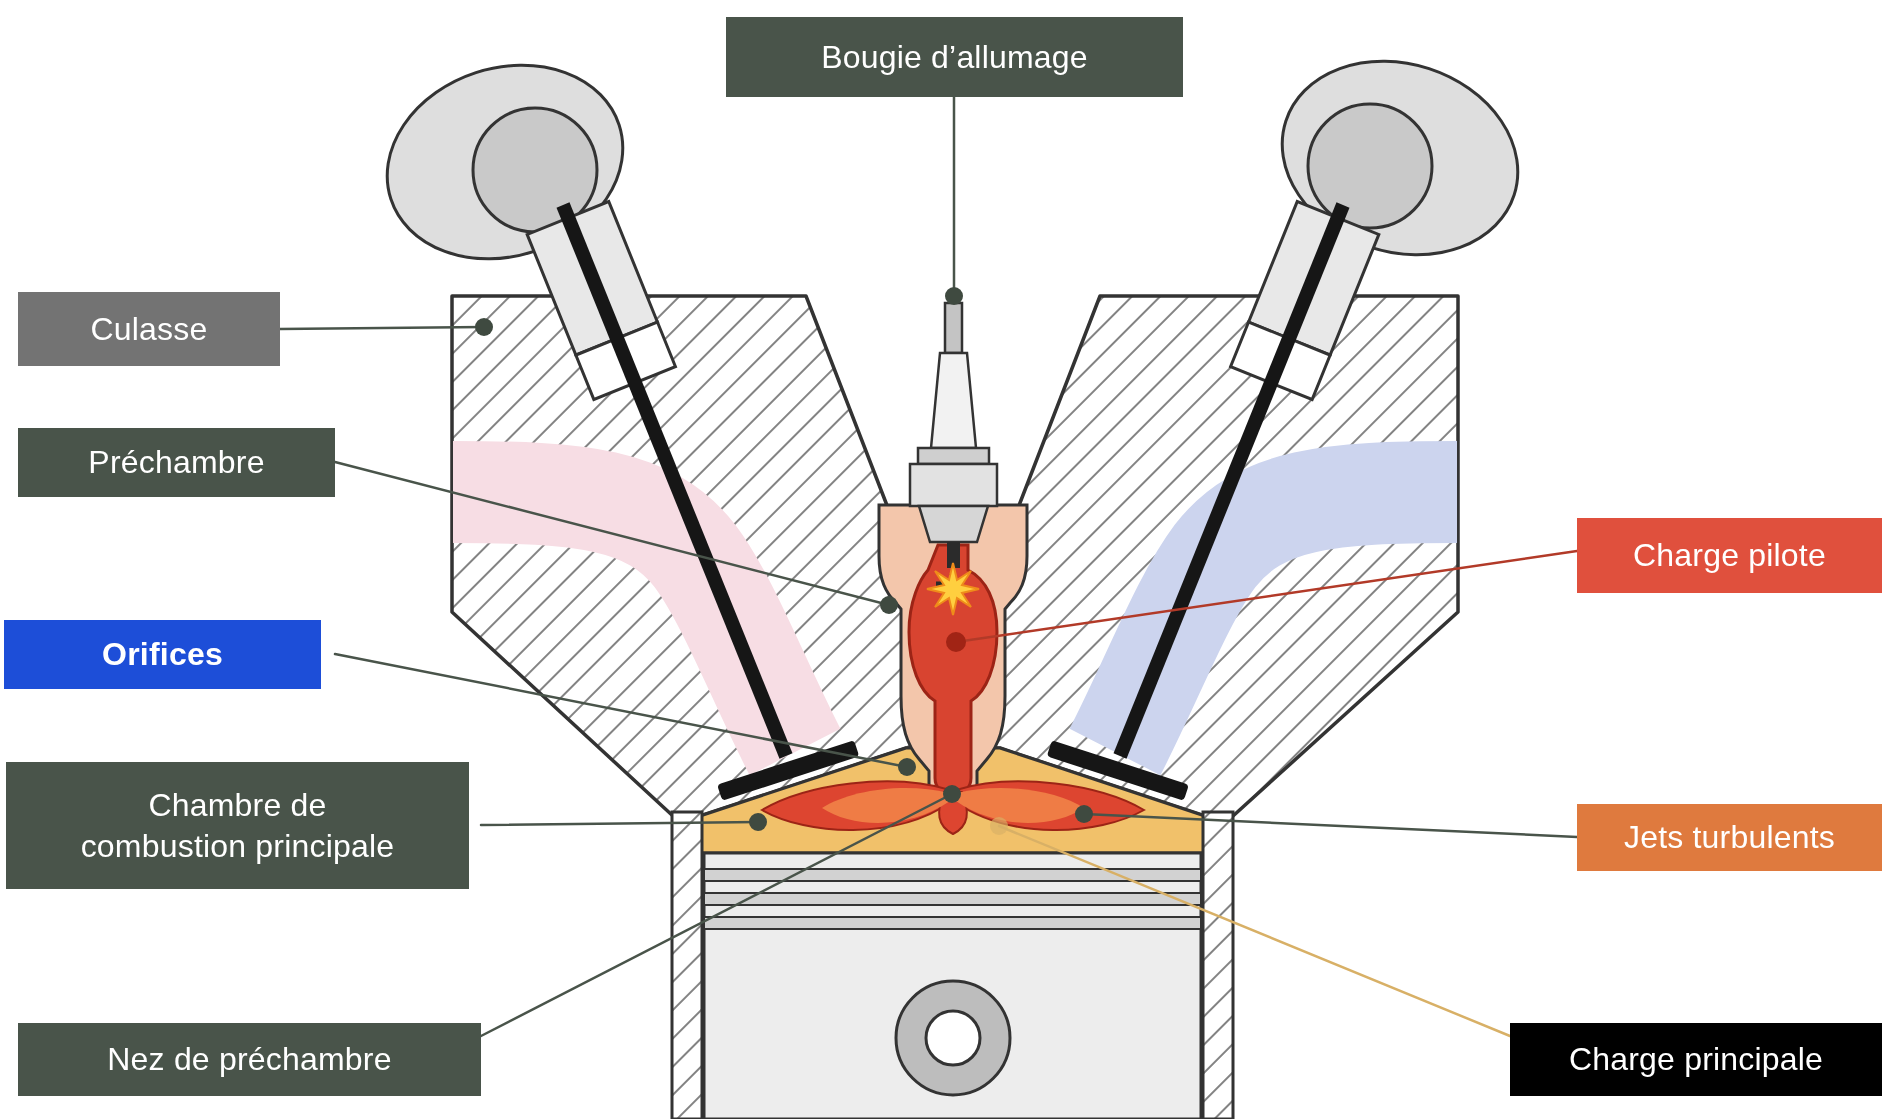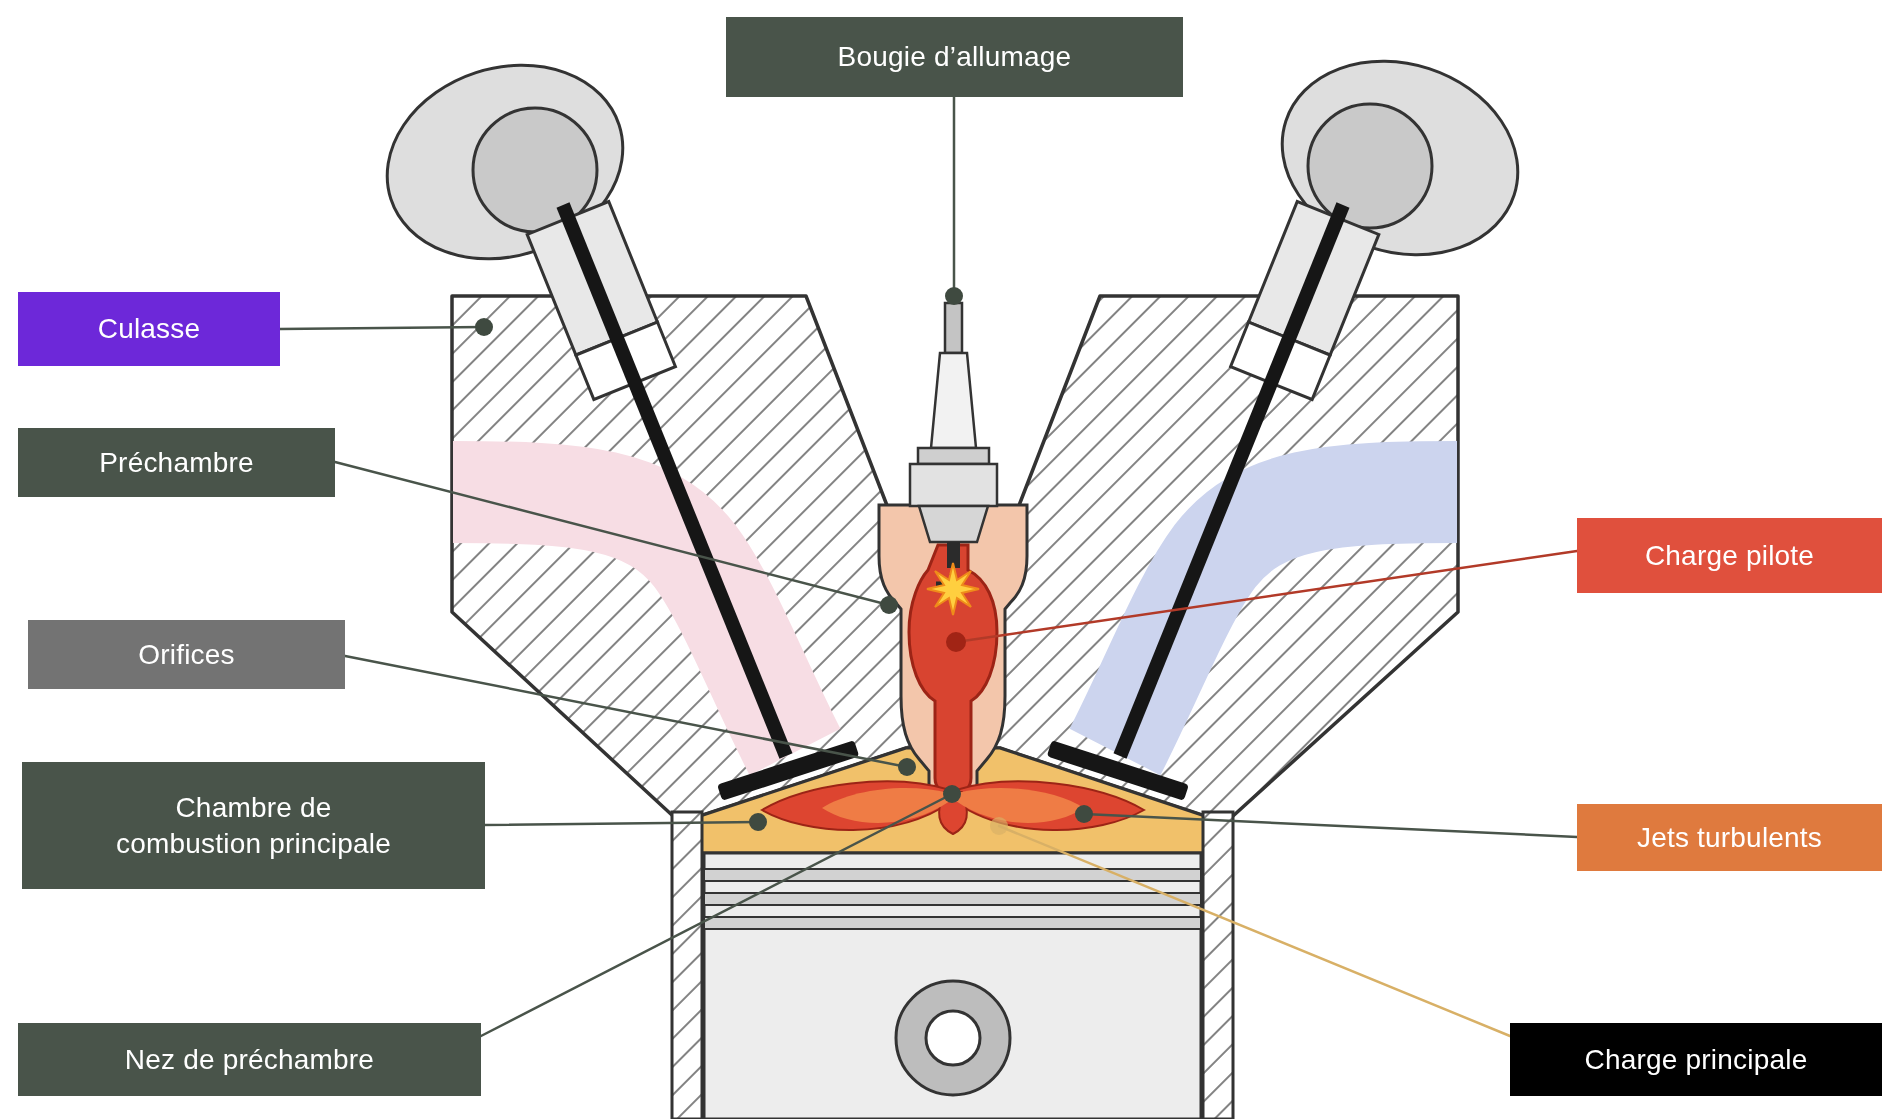--- a/index.html
+++ b/index.html
@@ -4,21 +4,21 @@
 <style>
   html,body { margin:0; padding:0; background:#ffffff; }
   .stage {
     position:relative; width:1900px; height:1119px; background:#ffffff;
     overflow:hidden; font-family:"Liberation Sans", sans-serif;
   }
   .stage svg.art { position:absolute; left:0; top:0; }
   .label {
     position:absolute; display:flex; flex-direction:column;
     align-items:center; justify-content:center; text-align:center;
-    color:#ffffff; font-size:28px; line-height:1.28; box-sizing:border-box;
+    color:#ffffff; font-size:32px; line-height:1.28; box-sizing:border-box;
     padding:0 12px; letter-spacing:0.2px;
   }
 </style>
 </head>
 <body>
 
 <div class="stage">
 
   <svg class="art" width="1900" height="1119" viewBox="0 0 1900 1119">
     <defs>
@@ -117,27 +117,27 @@
       <circle cx="758" cy="822" r="9" fill="#3f4a40"></circle>
       <circle cx="952" cy="794" r="9" fill="#3f4a40"></circle>
       <circle cx="956" cy="642" r="10" fill="#a12415"></circle>
       <circle cx="1084" cy="814" r="9" fill="#3f4a40"></circle>
       <circle cx="999" cy="826" r="9" fill="#d8b066" opacity="0.65"></circle>
     </g>
   </svg>
 
   <div class="label" style="left: 726px; top: 17px; width: 457px; height: 80px; background-color: rgb(73, 84, 74);">Bougie d’allumage</div>
 
-  <div class="label" style="left: 18px; top: 292px; width: 262px; height: 74px; background-color: #6d28d9;">Culasse</div>
+  <div class="label" style="left: 18px; top: 292px; width: 262px; height: 74px; background-color: #737373;">Culasse</div>
 
   <div class="label" style="left: 18px; top: 428px; width: 317px; height: 69px; background-color: rgb(73, 84, 74);">Préchambre</div>
 
-  <div class="label" style="left: 28px; top: 620px; width: 317px; height: 69px; background-color: #737373;">Orifices</div>
+  <div class="label" style="left: 4px; top: 620px; width: 317px; height: 69px; background-color: #1d4ed8; font-weight: bold;">Orifices</div>
 
-  <div class="label" style="left: 22px; top: 762px; width: 463px; height: 127px; background-color: rgb(73, 84, 74);">
+  <div class="label" style="left: 6px; top: 762px; width: 463px; height: 127px; background-color: rgb(73, 84, 74);">
     <span>Chambre de</span>
     <span>combustion principale</span>
   </div>
 
   <div class="label" style="left: 18px; top: 1023px; width: 463px; height: 73px; background-color: rgb(73, 84, 74); padding-left: 12px;">Nez de préchambre</div>
 
   <div class="label" style="left: 1577px; top: 518px; width: 305px; height: 75px; background-color: rgb(224, 80, 61);">Charge pilote</div>
 
   <div class="label" style="left: 1577px; top: 804px; width: 305px; height: 67px; background-color: rgb(223, 122, 62);">Jets turbulents</div>
 

